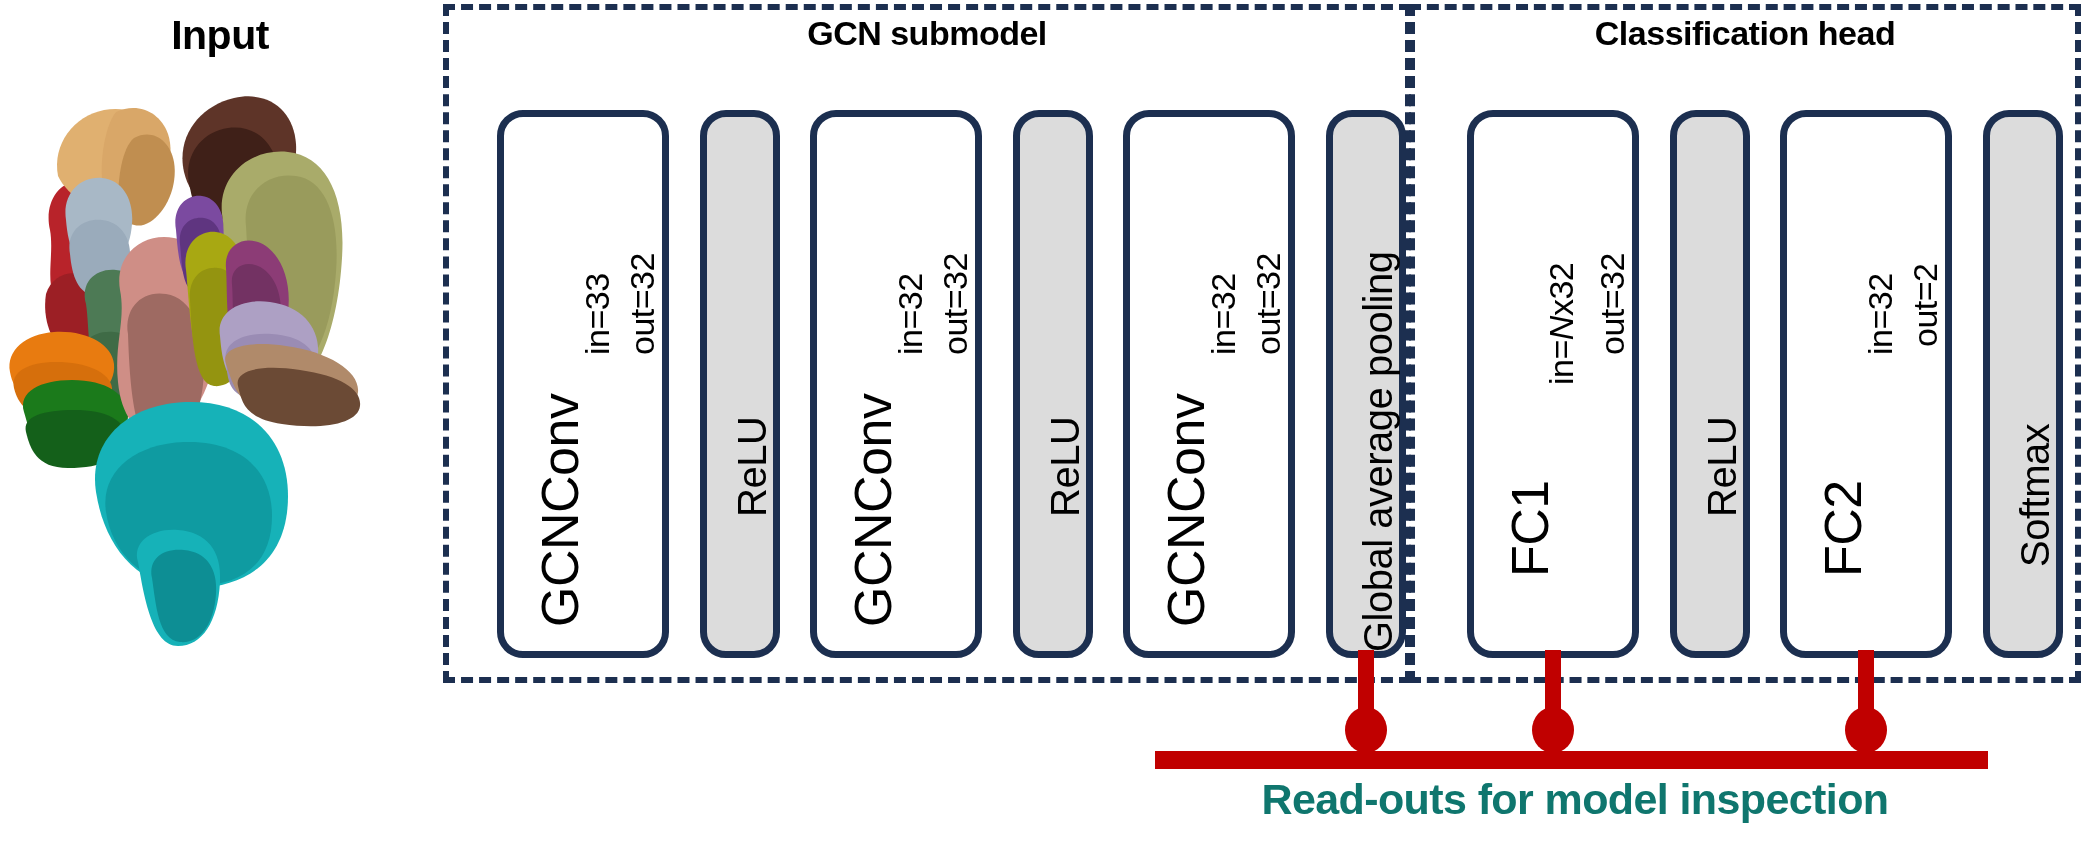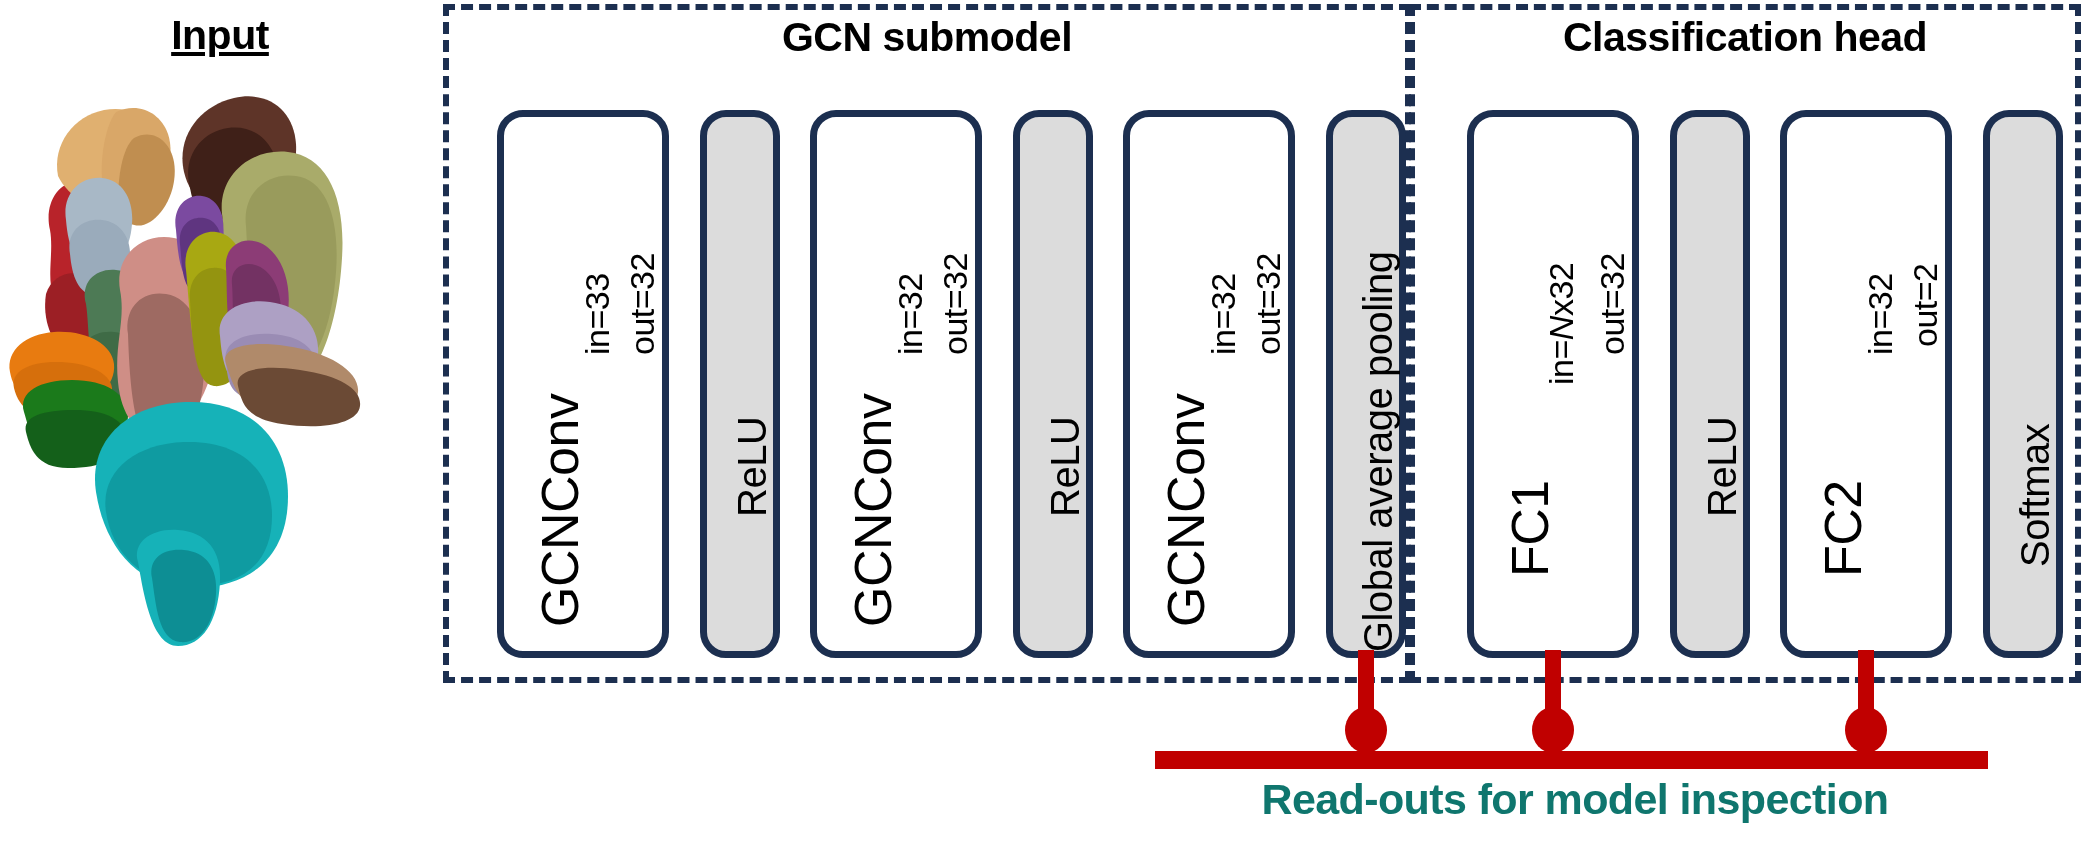--- a/index.html
+++ b/index.html
@@ -23,21 +23,20 @@
   }
   #input-title {
     position: absolute;
     left: 0; top: 12px;
     width: 440px;
     text-align: center;
     font-size: 41px;
     font-weight: bold;
     letter-spacing: -0.5px;
     color: #000;
-    text-decoration: underline;
   }
   #input-mesh {
     position: absolute;
     left: 0; top: 72px;
     width: 440px; height: 580px;
   }
 
   
   .group-box {
     position: absolute;
@@ -45,21 +44,21 @@
     box-sizing: border-box;
     background: transparent;
   }
   #group-gcn   { left: 443px; top: 4px; width: 968px; height: 679px; }
   #group-class { left: 1409px; top: 4px; width: 672px; height: 679px; }
 
   .group-title {
     position: absolute;
     top: 14px;
     text-align: center;
-    font-size: 41px;
+    font-size: 34px;
     font-weight: bold;
     letter-spacing: -0.5px;
     color: #000;
     white-space: nowrap;
   }
   #group-gcn-title   { left: 443px; width: 968px; }
   #group-class-title { left: 1409px; width: 672px; }
 
   
   .block {

